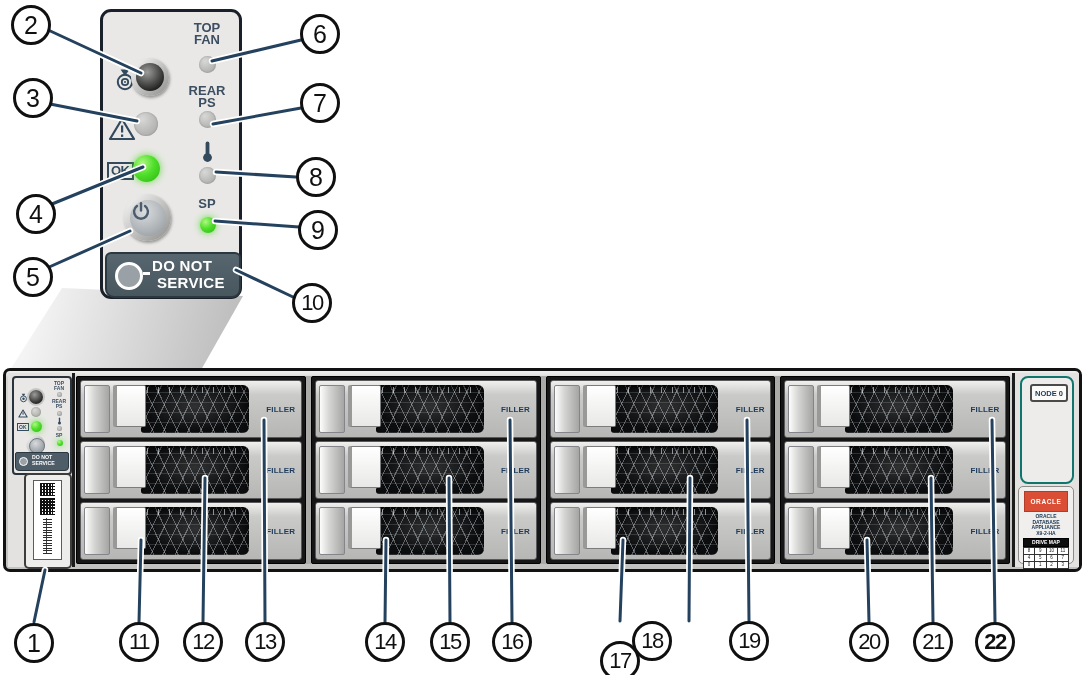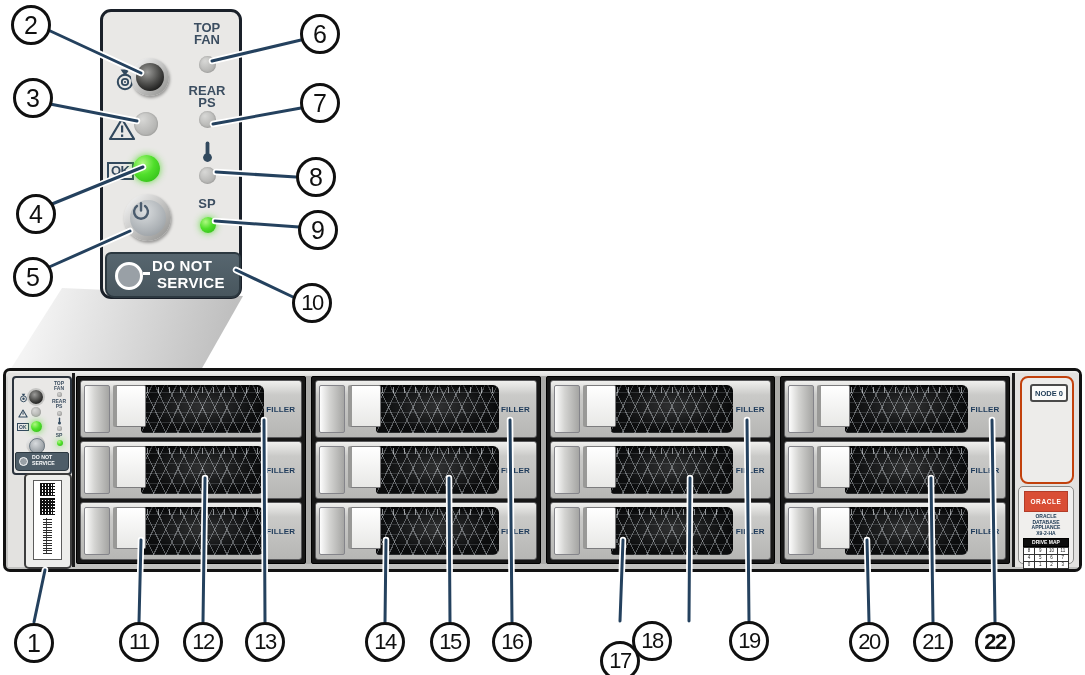--- a/index.html
+++ b/index.html
@@ -58,42 +58,42 @@
          border-radius:2px;margin-left:3px;margin-right:-5px;z-index:2;align-self:flex-start;margin-top:4px;}
   .mesh{flex:1;height:48px;border-radius:3px 6px 6px 3px;position:relative;box-shadow:inset 0 2px 4px rgba(0,0,0,.8);
         background:
           radial-gradient(ellipse at 50% 45%, rgba(255,255,255,.15), rgba(255,255,255,0) 65%),
           repeating-linear-gradient(64deg, rgba(208,214,220,.40) 0 1px, rgba(0,0,0,0) 1px 11px),
           repeating-linear-gradient(-64deg, rgba(208,214,220,.40) 0 1px, rgba(0,0,0,0) 1px 11px),
           repeating-linear-gradient(0deg, rgba(150,156,162,.25) 0 1px, rgba(0,0,0,0) 1px 10px),
           #0c0d0e;}
   .mesh i{content:"";position:absolute;left:6px;right:6px;top:2px;height:6px;
         background:repeating-linear-gradient(90deg, rgba(226,230,234,.6) 0 1px, transparent 1px 11px);}
-  .filler{flex:none;width:34px;text-align:center;font-weight:bold;font-size:8px;color:#1d3a5a;letter-spacing:.2px;}
+  .filler{flex:none;width:34px;text-align:center;font-weight:bold;font-size:8px;color:#1d3a5a;letter-spacing:.2px;padding-left:15px;}
 
   
   .mini{position:absolute;left:4px;top:3px;width:56px;height:95px;background:#e9e8e6;border:2px solid #2a323c;border-radius:4px;}
   .mini *{position:absolute;}
   .mini .lbl{font-size:5px;line-height:5px;width:26px;left:32px;}
   .mini .led{border-radius:50%;}
   .mp-dns{left:1px;top:74px;width:52px;height:17px;background:#4e5d68;border:1px solid #2c3840;border-radius:2px 2px 4px 4px;}
   .mp-dns .c{left:3px;top:4px;width:7px;height:7px;border:1.5px solid #fff;border-radius:50%;background:#99a0a6;}
   .mp-dns .t{left:16px;font-weight:bold;font-size:5.2px;line-height:5.6px;color:#fff;}
 
   
   .slot{position:absolute;left:16px;top:100px;width:44px;height:92px;border:2px solid #3d3d3d;border-radius:5px;background:#ededeb;}
   .slabel{position:absolute;left:7px;top:5px;width:27px;height:78px;background:#fff;border:1px solid #5c5c5c;}
   .qr{margin:2px auto 0;width:15px;height:13px;
       background:repeating-linear-gradient(0deg,#111 0 1.5px,transparent 1.5px 3px),repeating-linear-gradient(90deg,#111 0 1.5px,#fff 1.5px 3px);}
   .qr.b{height:17px;}
   .vtxt{margin:3px auto 0;width:9px;height:36px;
       background:repeating-linear-gradient(0deg,#2e2e2e 0 1px,transparent 1px 2.6px),linear-gradient(90deg,transparent 0 3px,#444 3px 4px,transparent 4px);}
 
   
-  .handle{position:absolute;left:5px;top:3px;width:50px;height:104px;border:2px solid #c2410c;border-radius:8px;background:#edecea;}
+  .handle{position:absolute;left:5px;top:3px;width:50px;height:104px;border:2px solid #0f766e;border-radius:8px;background:#edecea;}
   .nodebadge{position:absolute;left:8px;top:6px;width:34px;height:14px;border:2px solid #4a4a4a;border-radius:3px;background:#fbfbfa;
              display:flex;align-items:center;justify-content:center;font-weight:bold;font-size:7.5px;color:#1c3a55;}
   .rlabel{position:absolute;left:3px;top:113px;width:54px;height:76px;background:#f0efed;border:1.5px solid #8b8b89;border-radius:5px;}
   .ored{margin:4px 5px 2px;height:19px;background:#d94e35;border:1px solid #b23c28;display:flex;align-items:center;justify-content:center;}
   .ored span{color:#fff;font-weight:bold;font-size:6.5px;letter-spacing:.6px;}
   .plines{text-align:center;font-weight:bold;font-size:5px;line-height:5.6px;color:#16334e;}
   .plines span{display:block;}
   .dmap{margin:2px 4px 0;}
   .dmtitle{background:#0d0d0d;color:#fff;font-weight:bold;font-size:5px;line-height:7px;text-align:center;border:1px solid #000;}
   .dmgrid{display:grid;grid-template-columns:repeat(4,1fr);background:#fff;border-left:1px solid #333;border-bottom:1px solid #333;}

